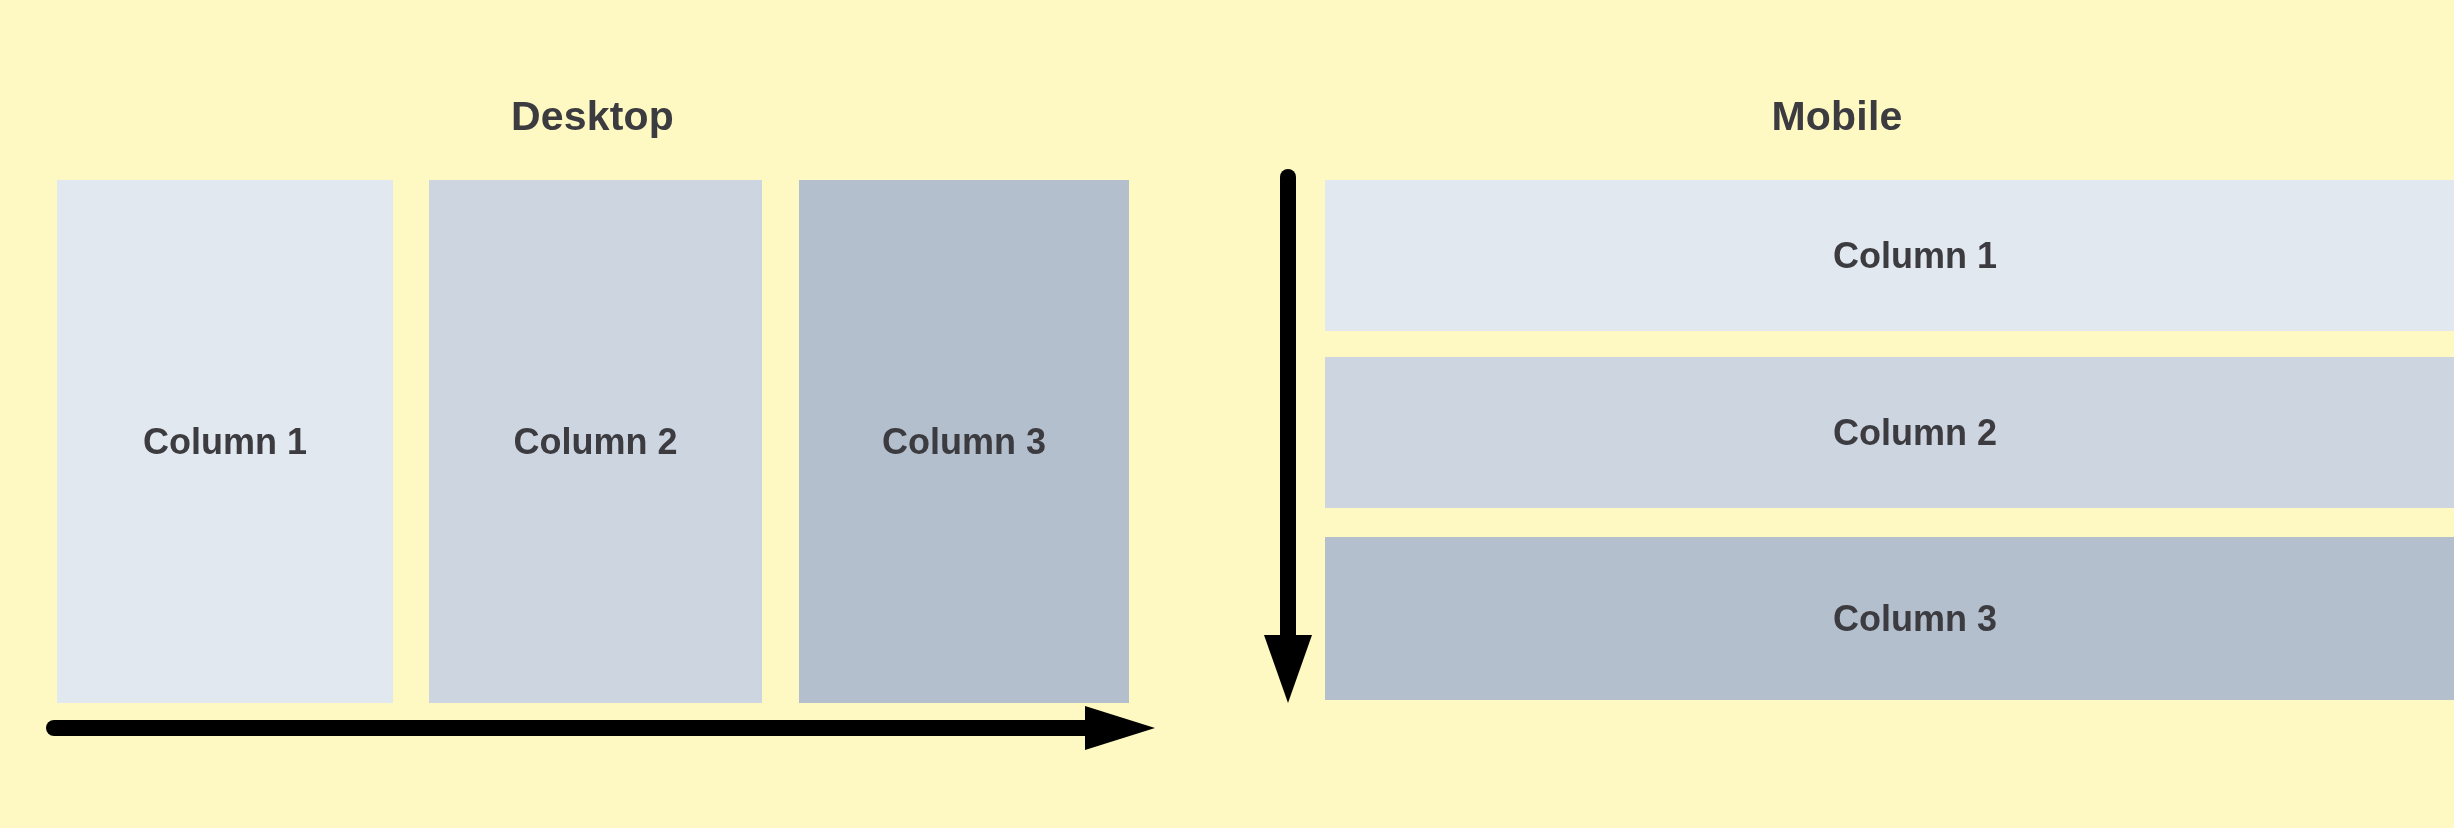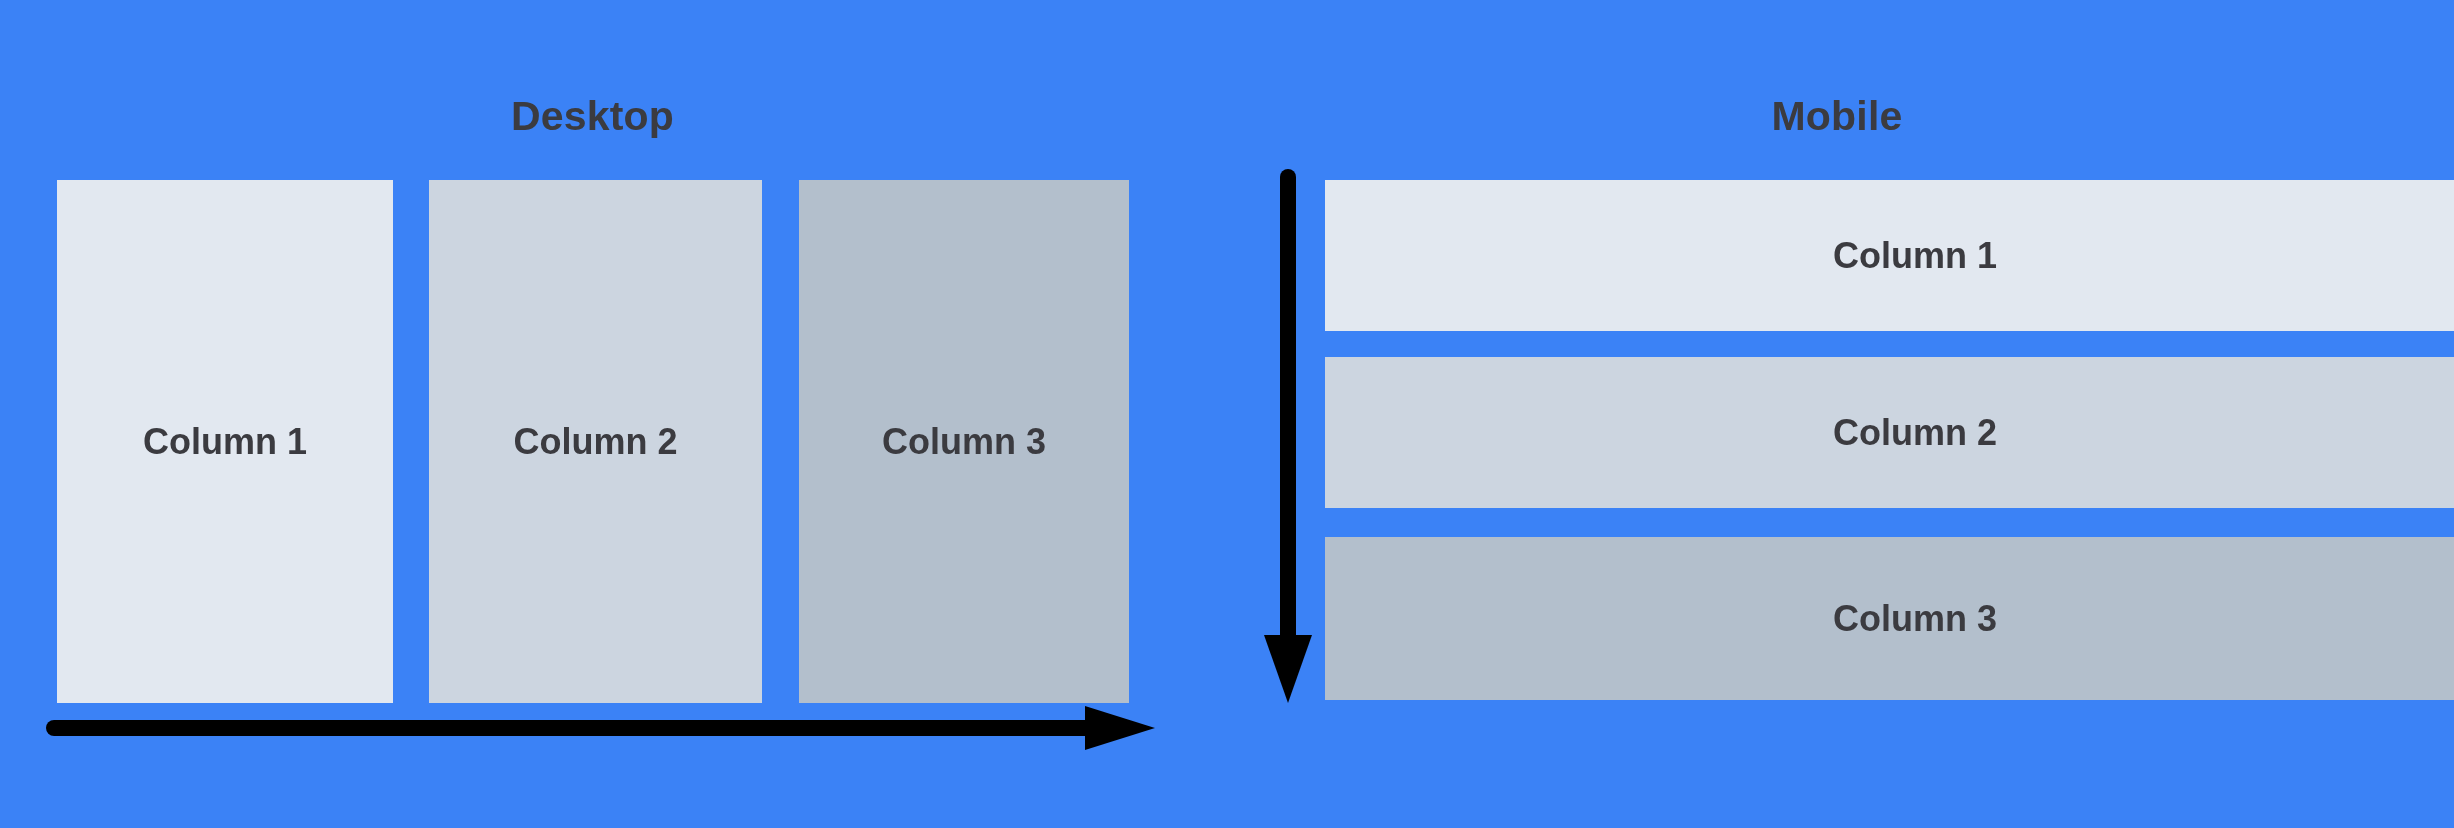--- a/index.html
+++ b/index.html
@@ -121,21 +121,21 @@
     position: absolute;
     left: 40px;
     top: 165px;
     width: 60px;
     height: 545px;
   }
 </style>
 </head>
 <body>
 
-<div class="canvas" style="background: #3b82f6;">
+<div class="canvas" style="background: #fef9c3;">
 
   <div id="desktop-panel">
 
     <div id="desktop-title" class="section-title" style="color: rgb(59, 59, 64);">Desktop</div>
 
     <div id="desktop-box-1" class="desktop-box" style="background: rgb(226, 232, 240);">
       <span class="box-label" style="color: rgb(59, 59, 64);">Column 1</span>
     </div>
 
     <div id="desktop-box-2" class="desktop-box" style="background: rgb(204, 213, 224);">

